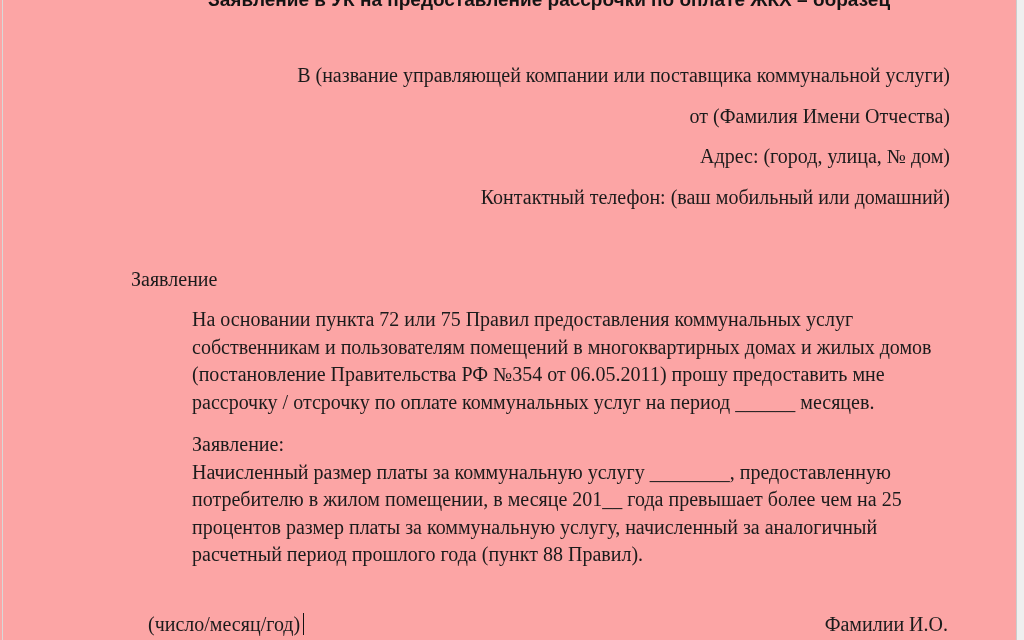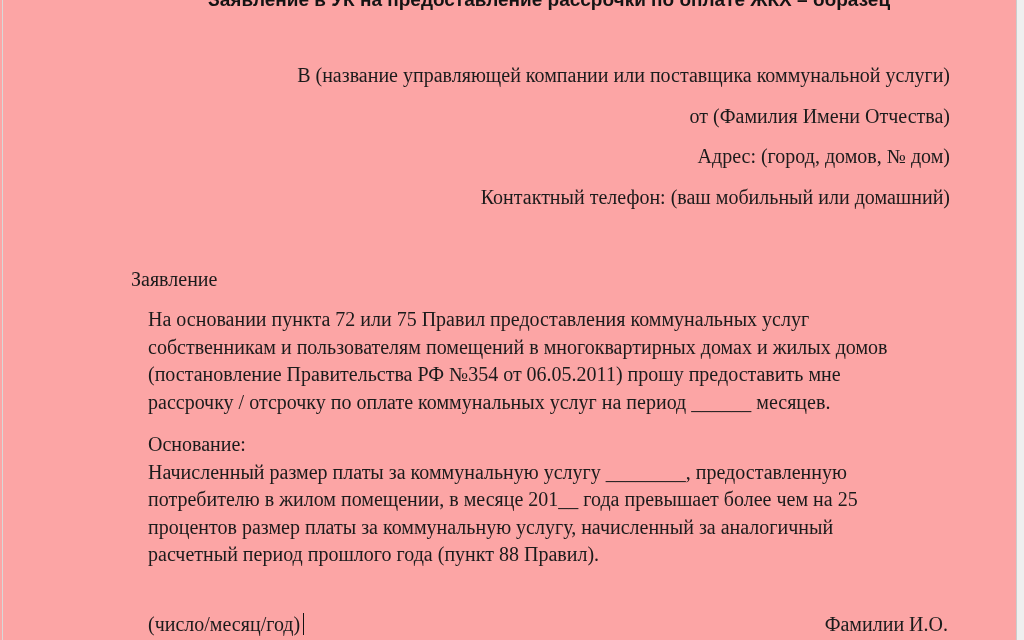--- a/index.html
+++ b/index.html
@@ -71,21 +71,21 @@
   }
   .para {
     position: absolute;
     left: 148px;
     width: 820px;
     font-size: 20px;
     line-height: 27.5px;
   }
   .para-request { top: 306px; }
   .para-basis   { top: 431px; }
-  .para div { white-space: nowrap; }
+  .para div { white-space: nowrap; margin-left: 44px; }
   .sign-row {
     position: absolute;
     top: 611px;
     left: 148px;
     right: 76px;
     display: flex;
     justify-content: space-between;
     align-items: flex-start;
     font-size: 20px;
     line-height: 27.5px;
@@ -106,35 +106,35 @@
 
   <div class="border-left"></div>
   <div class="right-strip"></div>
   <div class="border-right"></div>
 
   <h1 class="doc-title">Заявление в УК на предоставление рассрочки по оплате ЖКХ – образец</h1>
 
   <div class="addr-block">
     <div class="addr-line">В (название управляющей компании или поставщика коммунальной услуги)</div>
     <div class="addr-line">от (Фамилия Имени Отчества)</div>
-    <div class="addr-line">Адрес: (город, домов, № дом)</div>
+    <div class="addr-line">Адрес: (город, улица, № дом)</div>
     <div class="addr-line">Контактный телефон: (ваш мобильный или домашний)</div>
   </div>
 
   <div class="app-heading">Заявление</div>
 
   <div class="para para-request">
     <div>На основании пункта 72 или 75 Правил предоставления коммунальных услуг</div>
     <div>собственникам и пользователям помещений в многоквартирных домах и жилых домов</div>
     <div>(постановление Правительства РФ №354 от 06.05.2011) прошу предоставить мне</div>
     <div>рассрочку / отсрочку по оплате коммунальных услуг на период ______ месяцев.</div>
   </div>
 
   <div class="para para-basis">
-    <div>Основание:</div>
+    <div>Заявление:</div>
     <div>Начисленный размер платы за коммунальную услугу ________, предоставленную</div>
     <div>потребителю в жилом помещении, в месяце 201__ года превышает более чем на 25</div>
     <div>процентов размер платы за коммунальную услугу, начисленный за аналогичный</div>
     <div>расчетный период прошлого года (пункт 88 Правил).</div>
   </div>
 
   <div class="sign-row">
     <div class="date"><span>(число/месяц/год)</span><span class="caret"></span></div>
     <div class="sig">Фамилии И.О.</div>
   </div>

